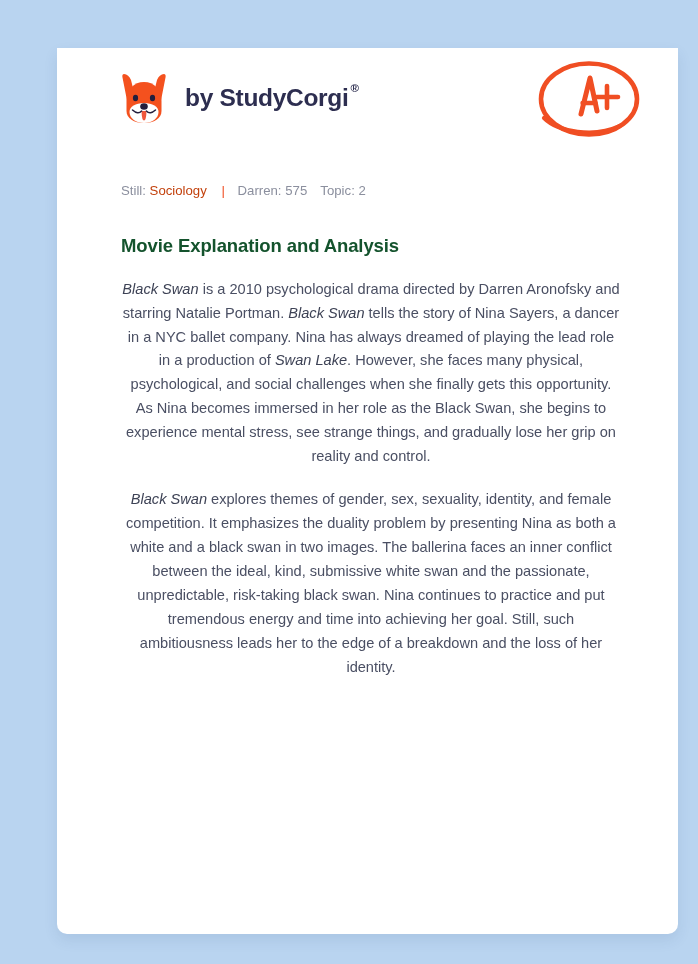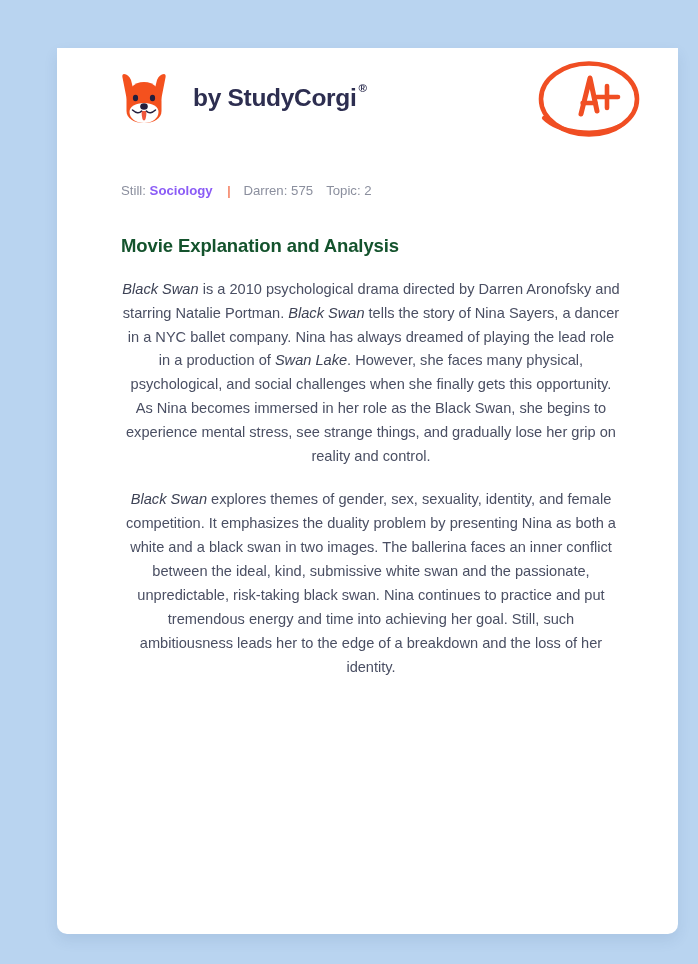--- a/index.html
+++ b/index.html
@@ -40,21 +40,21 @@
   .masthead {
     position: relative;
     height: 122px;
   }
   .brand {
     position: absolute;
     left: 0;
     top: 24px;
     display: flex;
     align-items: center;
-    gap: 26px;
+    gap: 18px;
   }
   .corgi-logo {
     width: 46px;
     height: 52px;
     display: block;
   }
   .brand-wordmark {
     font-size: 24.5px;
     font-weight: bold;
     color: #2d2e50;
@@ -92,22 +92,22 @@
   }
 
   .meta-row {
     margin-top: 11px;
     font-size: 13.2px;
     color: #8b8f9e;
     line-height: 1.5;
     white-space: nowrap;
   }
   .meta-row .meta-strong {
-    color: #8b5cf6;
-    font-weight: bold;
+    color: #c2410c;
+    font-weight: normal;
     margin-top: 9px;
   }
   .meta-row .meta-sep {
     color: #f04e23;
     margin: 0 9px 0 11px;
   }
   .meta-row .meta-gap {
     display: inline-block;
     width: 6px;
   }

